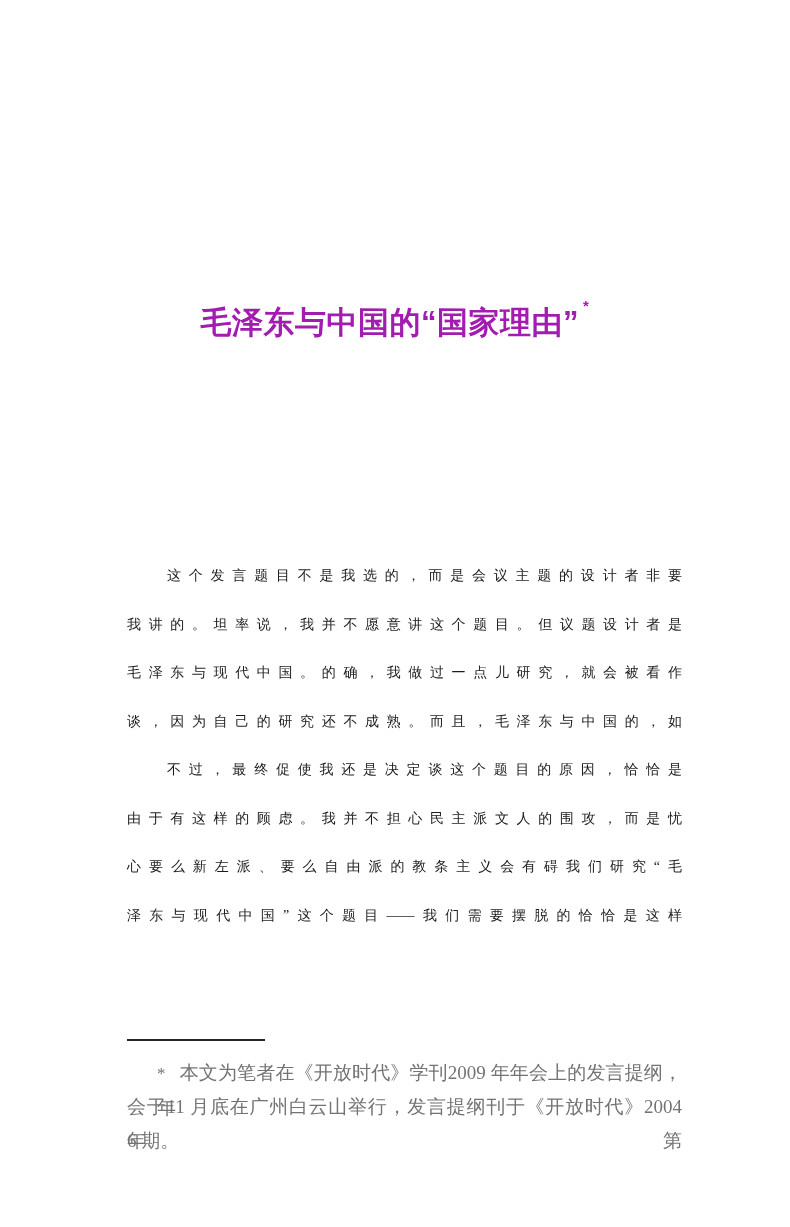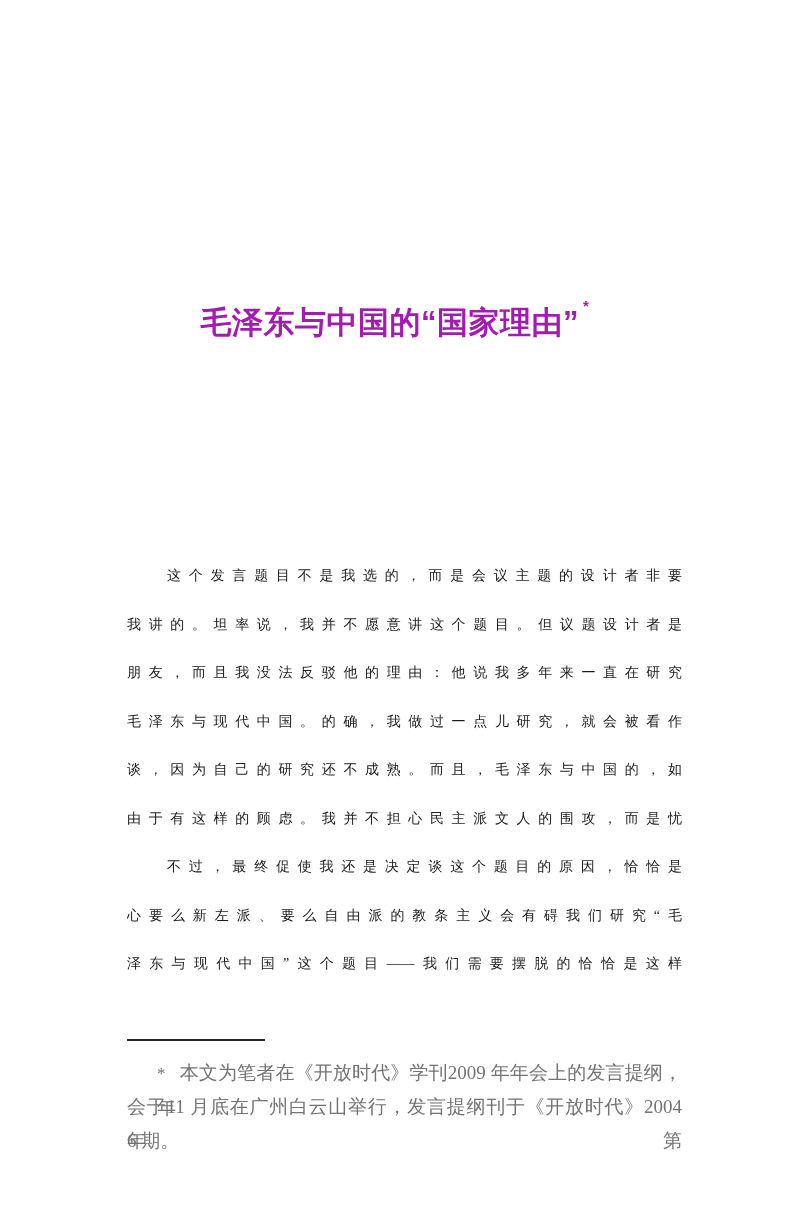--- a/index.html
+++ b/index.html
@@ -85,28 +85,27 @@
 
 <div class="page">
 
   <h1 class="title"><span>毛泽东与中国的“国家理由”</span><sup class="title-note">*</sup></h1>
 
   <div class="body-text">
 
     <div class="para">
       <div class="line indent">这个发言题目不是我选的，而是会议主题的设计者非要</div>
       <div class="line">我讲的。坦率说，我并不愿意讲这个题目。但议题设计者是</div>
-      <div class="line">朋友，而且我没法反驳他的理由：他说我多年来一直在研究</div>
       <div class="line">毛泽东与现代中国。的确，我做过一点儿研究，就会被看作</div>
       <div class="line">谈，因为自己的研究还不成熟。而且，毛泽东与中国的，如</div>
     </div>
 
     <div class="para">
+      <div class="line indent">不过，最终促使我还是决定谈这个题目的原因，恰恰是</div>
       <div class="line">由于有这样的顾虑。我并不担心民主派文人的围攻，而是忧</div>
-      <div class="line indent">不过，最终促使我还是决定谈这个题目的原因，恰恰是</div>
       <div class="line">心要么新左派、要么自由派的教条主义会有碍我们研究“毛</div>
       <div class="line">泽东与现代中国”这个题目——我们需要摆脱的恰恰是这样</div>
     </div>
 
   </div>
 
   <div class="fn-rule"></div>
 
   <div class="footnote">
     <div class="fn-line fn-first just"><span class="fn-marker">*</span><span>本文为笔者在《开放时代》学刊2009 年年会上的发言提纲，年</span></div>

